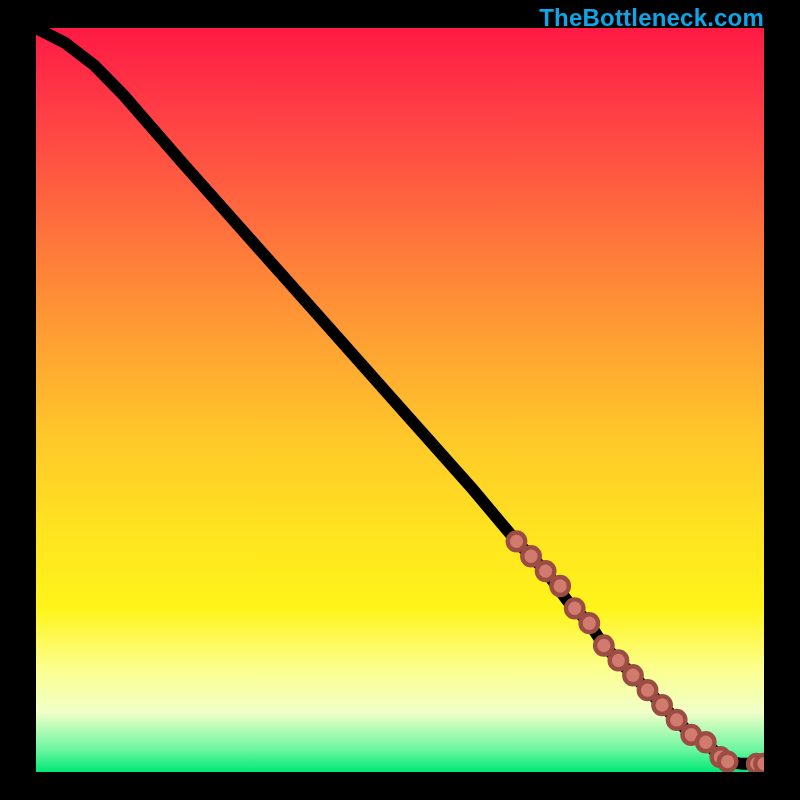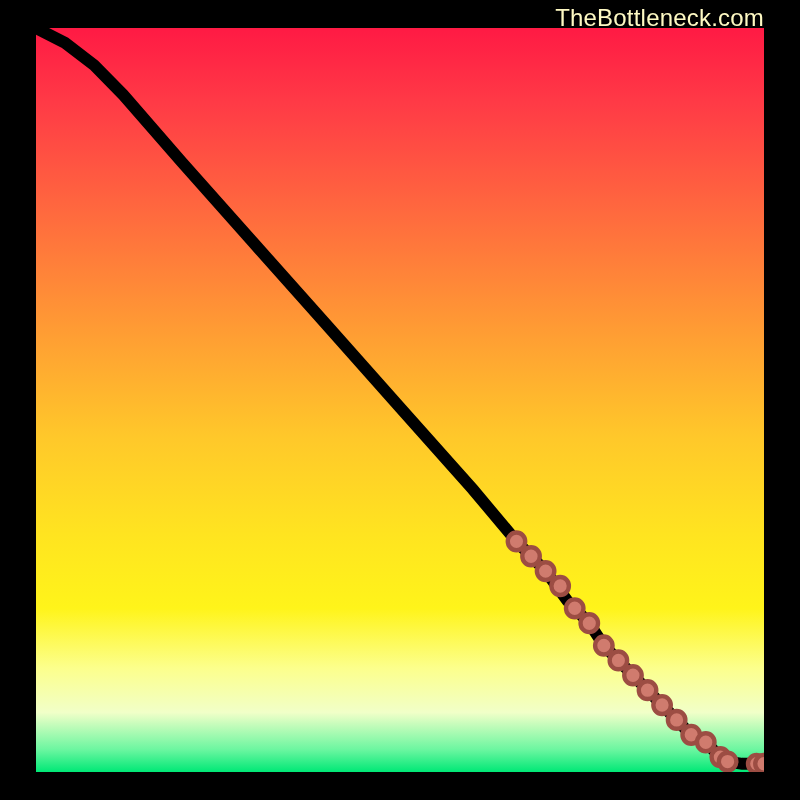--- a/index.html
+++ b/index.html
@@ -14,23 +14,23 @@
   .frame {
     position: relative;
     width: 800px;
     height: 800px;
     background: #000;
   }
   .watermark {
     position: absolute;
     top: 4px;
     right: 36px;
-    color: #fef9c3;
+    color: #0ea5e9;
     font-size: 24px;
-    font-weight: 400;
+    font-weight: 700;
     letter-spacing: 0.2px;
     z-index: 5;
     user-select: none;
   }
   .plot {
     position: absolute;
     left: 36px;
     top: 28px;
     width: 728px;
     height: 744px;

